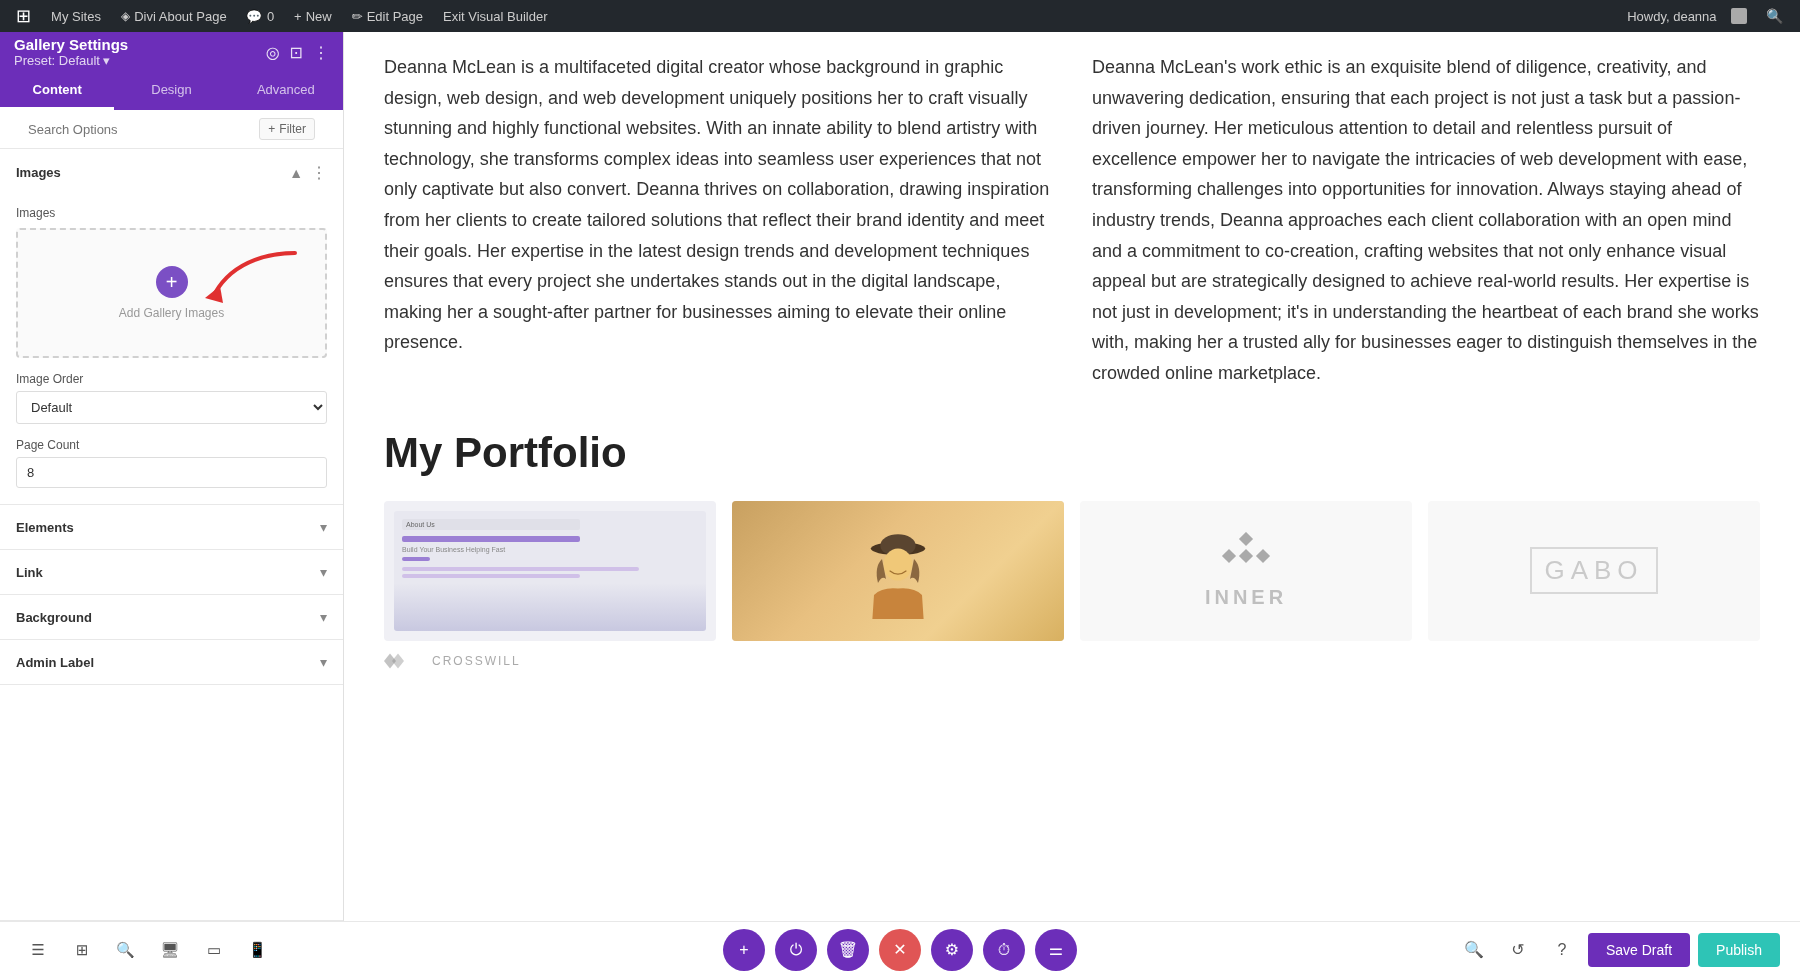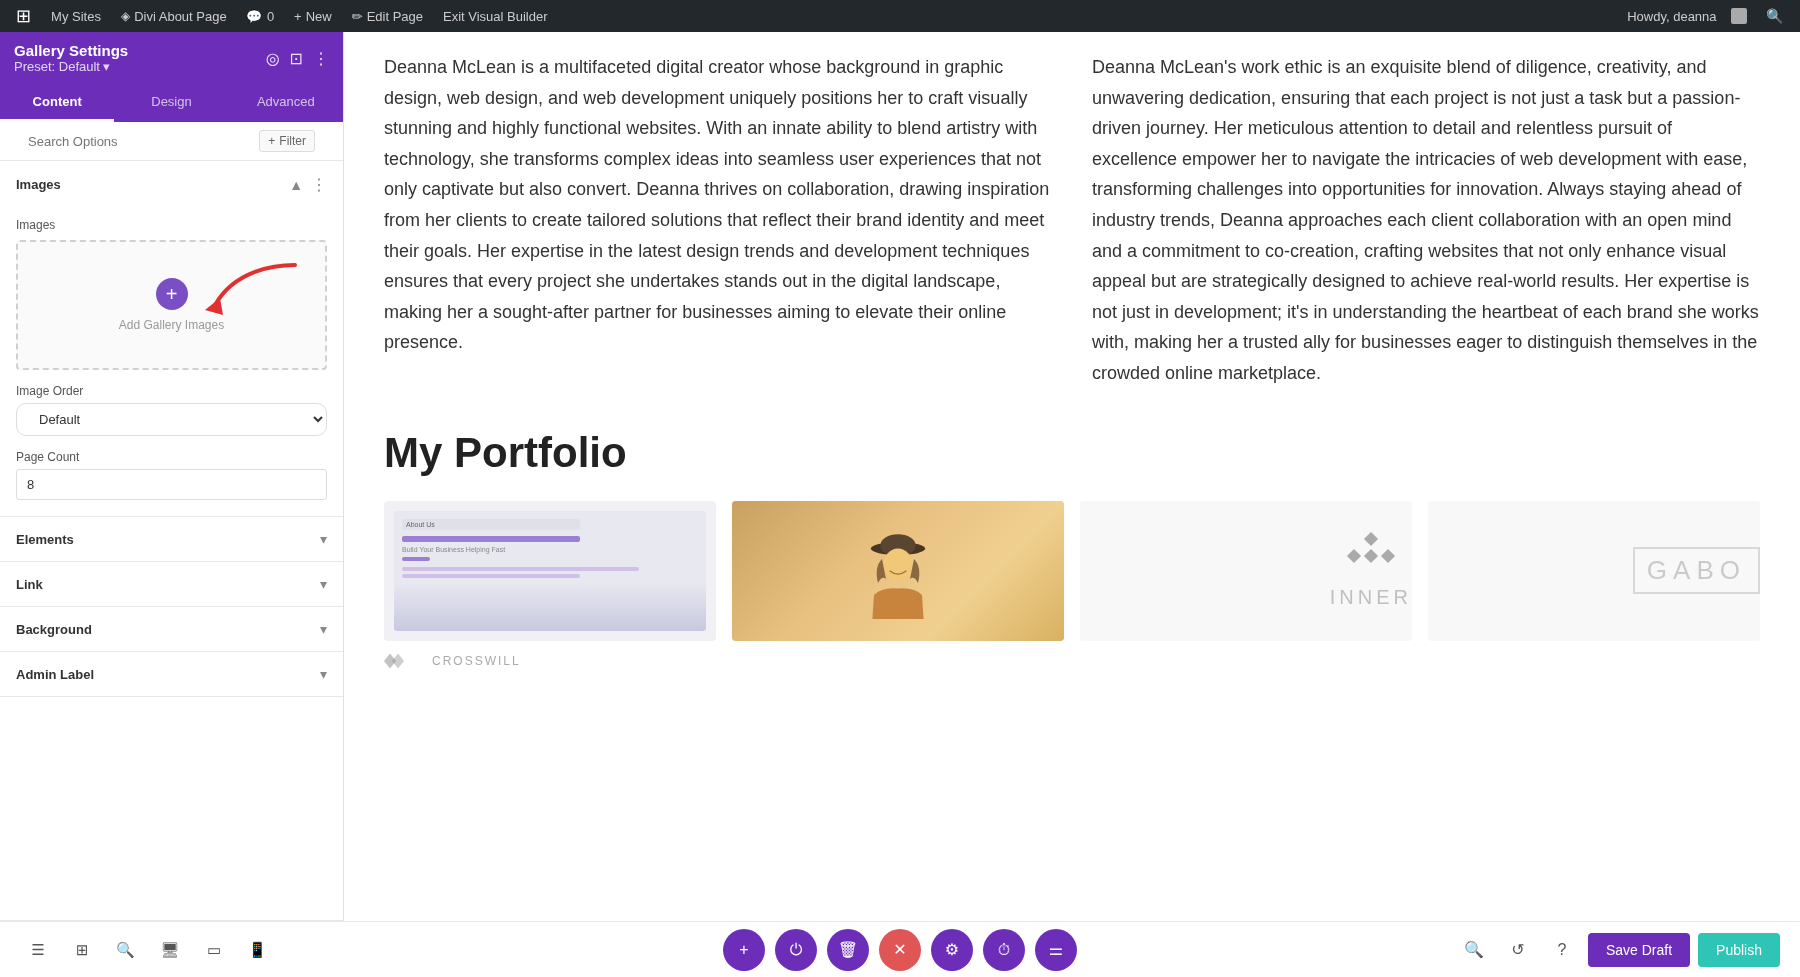--- a/index.html
+++ b/index.html
@@ -51,21 +51,21 @@
       display: flex;
       flex-direction: column;
       height: 100%;
       overflow-y: auto;
     }
 
     
     .sidebar-header {
       background: #6c2eb9;
       color: #fff;
-      padding: 10px 14px;
+      padding: 4px 14px;
       display: flex;
       align-items: center;
       justify-content: space-between;
     }
     .sidebar-title {
       font-size: 15px;
       font-weight: 600;
       color: #fff;
     }
     .sidebar-header-icons {
@@ -218,23 +218,23 @@
       margin-top: 14px;
     }
     .field-label {
       font-size: 12px;
       color: #555;
       margin-bottom: 5px;
       font-weight: 500;
     }
     .field-select {
       width: 100%;
-      padding: 7px 18px;
+      padding: 7px 10px;
       border: 1px solid #ddd;
-      border-radius: 10px;
+      border-radius: 3px;
       font-size: 13px;
       color: #333;
       background: #fff;
       cursor: pointer;
       appearance: auto;
     }
     .field-input {
       width: 100%;
       padding: 7px 10px;
       border: 1px solid #ddd;
@@ -404,21 +404,21 @@
       grid-template-columns: repeat(4, 1fr);
       gap: 16px;
     }
     .portfolio-item {
       border-radius: 4px;
       overflow: hidden;
       background: #f5f5f5;
       min-height: 140px;
       display: flex;
       align-items: center;
-      justify-content: flex-end;
+      justify-content: center;
     }
     .portfolio-item-1 {
       background: #f0f0f5;
       padding: 10px;
     }
     .portfolio-item-2 {
       background: #e8d8c0;
     }
     .portfolio-item-3 {
       background: #f8f8f8;
@@ -452,21 +452,21 @@
     }
     .inner-logo {
       display: flex;
       flex-direction: column;
       align-items: center;
       gap: 4px;
     }
     .inner-logo-text {
       font-size: 20px;
       color: #888;
-      font-weight: 400;
+      font-weight: 700;
       letter-spacing: 4px;
       opacity: 0.5;
     }
     .gabo-logo {
       font-size: 26px;
       font-weight: 200;
       color: #888;
       letter-spacing: 6px;
       opacity: 0.5;
       border: 2px solid #aaa;

